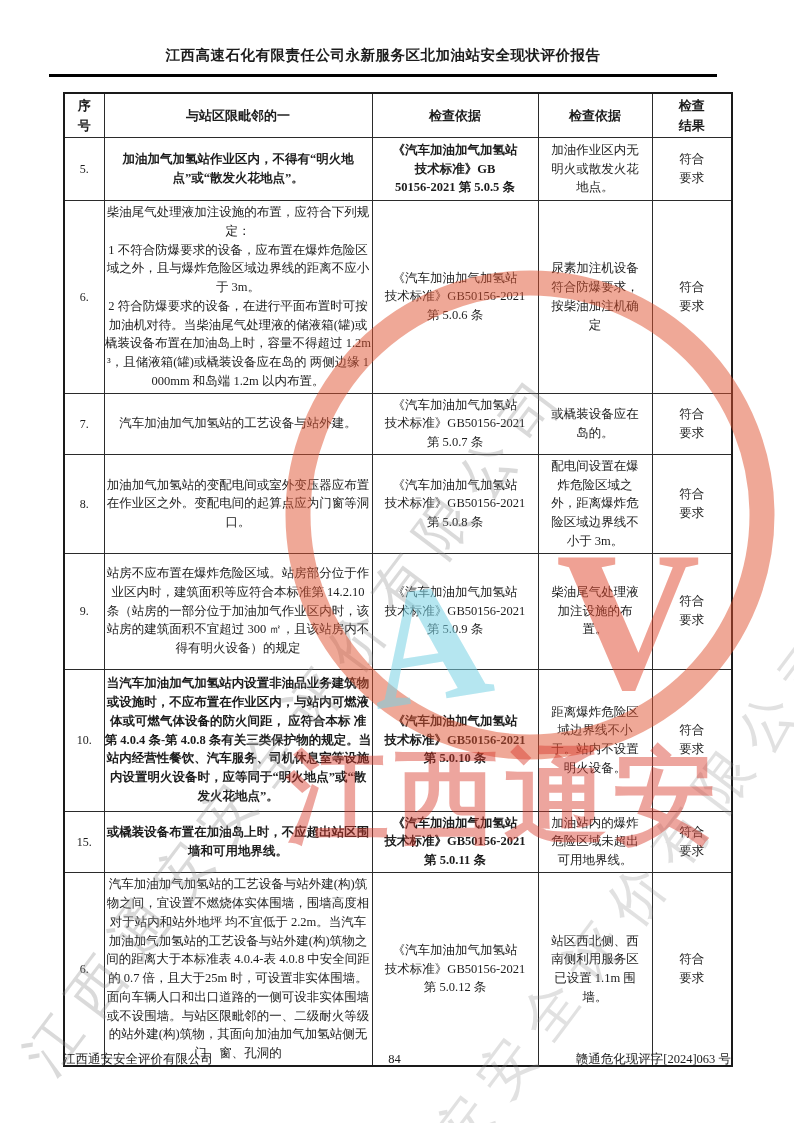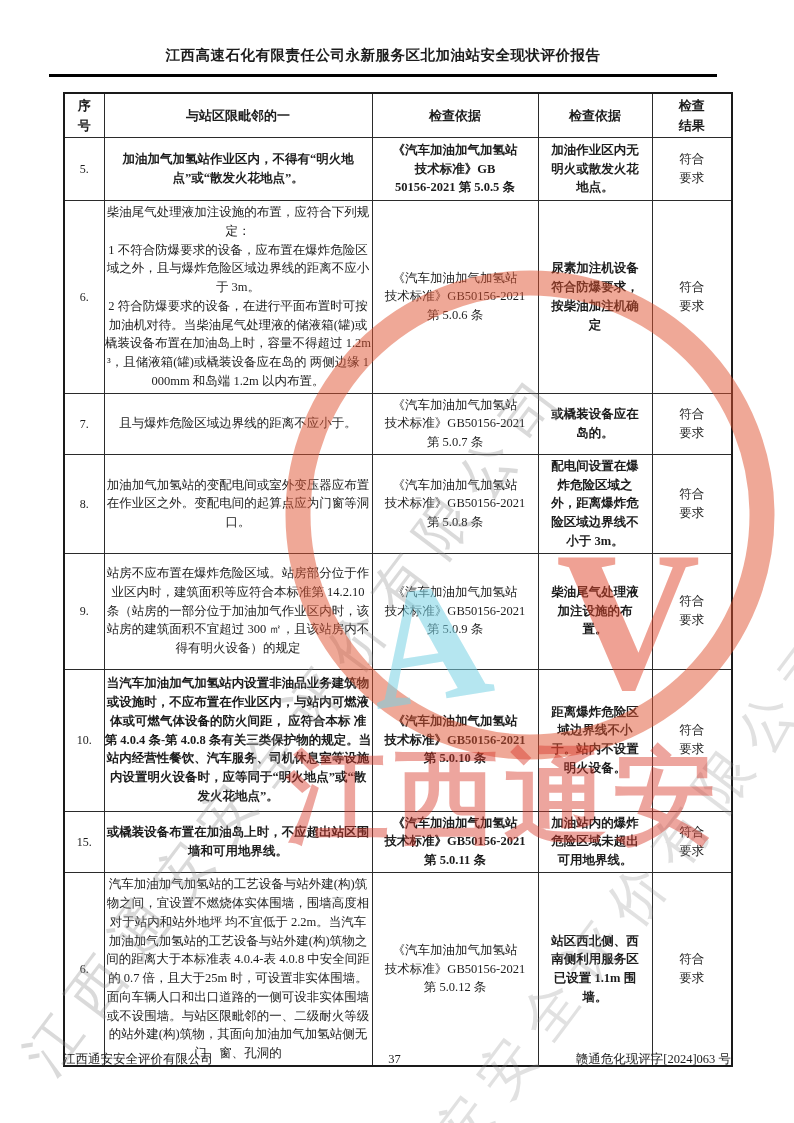--- a/index.html
+++ b/index.html
@@ -22,21 +22,21 @@
     border:1px solid #2b2b2b;
     text-align:center; vertical-align:middle;
     font-size:12.5px; line-height:1.5;
     padding:2px 0;
     white-space:pre-line;
     word-break:break-all;
   }
   .checks th { font-weight:bold; font-size:13px; height:38px; padding:2px 2px; }
   .checks td:nth-child(1) { font-size:12px; padding:2px 2px; }
   .checks td:nth-child(3) { padding:2px 12px; }
-  .checks td:nth-child(4) { padding:2px 9px;font-weight:bold; }
+  .checks td:nth-child(4) { padding:2px 9px; }
   .checks td:nth-child(5) { padding:2px 4px; }
   .checks tr.bold td:nth-child(2),
   .checks tr.bold td:nth-child(3) { font-weight:bold; }
   .footer {
     position:absolute; left:63px; top:1051px; width:668px;
     display:flex; justify-content:space-between; align-items:baseline;
     font-size:12.5px;
   }
   .watermark {
     position:absolute; left:0; top:0; width:794px; height:1123px;
@@ -88,21 +88,21 @@
 2 符合防爆要求的设备，在进行平面布置时可按加油机对待。当柴油尾气处理液的储液箱(罐)或橇装设备布置在加油岛上时，容量不得超过 1.2m³，且储液箱(罐)或橇装设备应在岛的 两侧边缘 1000mm 和岛端 1.2m 以内布置。</td>
           <td>《汽车加油加气加氢站
 技术标准》GB50156-2021
 第 5.0.6 条</td>
           <td>尿素加注机设备符合防爆要求，按柴油加注机确定</td>
           <td>符合
 要求</td>
         </tr>
         <tr style="height: 55px;">
           <td>7.</td>
-          <td>且与爆炸危险区域边界线的距离不应小于。</td>
+          <td>汽车加油加气加氢站的工艺设备与站外建。</td>
           <td>《汽车加油加气加氢站
 技术标准》GB50156-2021
 第 5.0.7 条</td>
           <td>或橇装设备应在岛的。</td>
           <td>符合
 要求</td>
         </tr>
         <tr style="height: 92px;">
           <td>8.</td>
           <td>加油加气加氢站的变配电间或室外变压器应布置在作业区之外。变配电间的起算点应为门窗等洞口。</td>
@@ -162,17 +162,17 @@
       <text class="wm-text" transform="translate(332,1332) rotate(-53)" font-size="56" letter-spacing="16" fill="#8f8f8f" opacity="0.26">江西通安安全评价有限公司</text>
     </g>
     <circle cx="530" cy="515" r="232" fill="none" stroke="#e0512f" stroke-width="25" opacity="0.5"></circle>
     <text class="wm-text" x="366" y="700" font-size="168" font-weight="bold" fill="#79d2e4" opacity="0.55" transform="rotate(-9 430 640)">A</text>
     <text class="wm-text" x="556" y="688" font-size="200" font-weight="bold" fill="#e0462b" opacity="0.5">V</text>
     <text class="wm-text" x="286" y="832" font-size="103" font-weight="bold" letter-spacing="6" fill="#d8392b" opacity="0.45">江西通安</text>
   </svg>
 
   <div class="footer">
     <span>江西通安安全评价有限公司</span>
-    <span>37</span>
+    <span>84</span>
     <span>赣通危化现评字[2024]063 号</span>
   </div>
 
 </div>
 
 </body></html>

